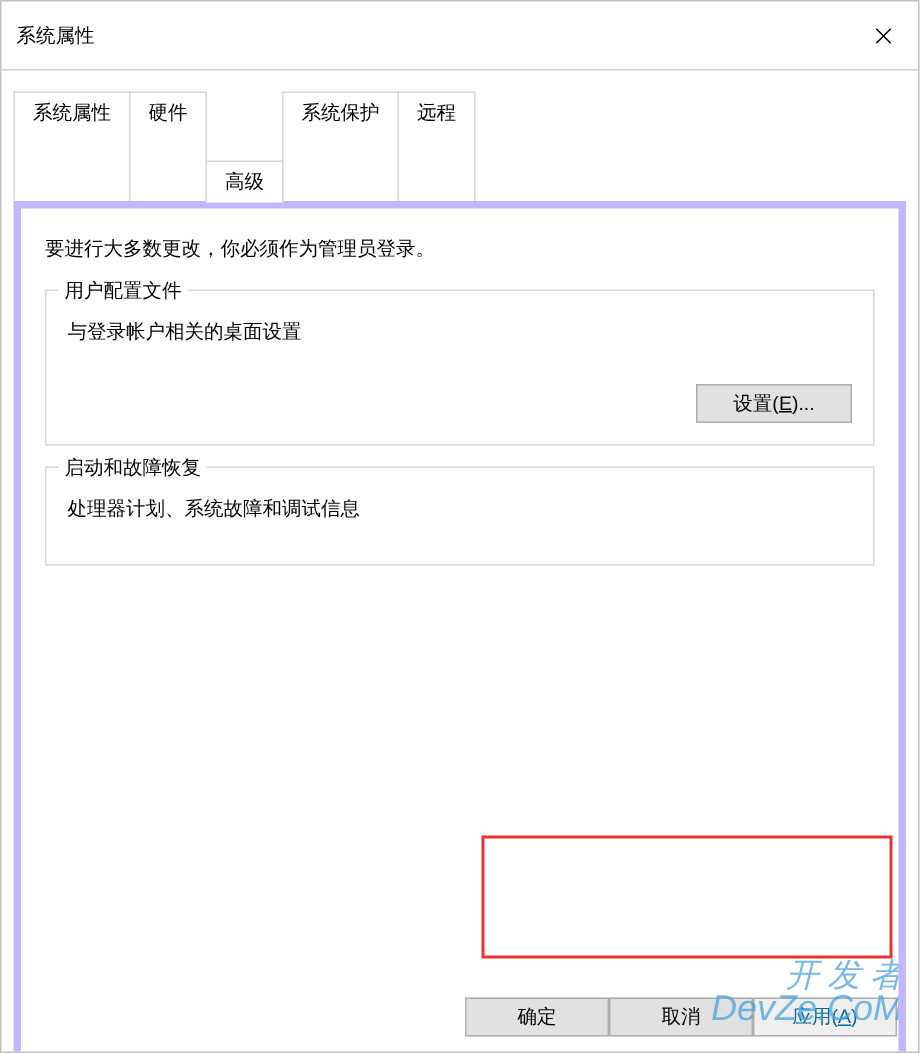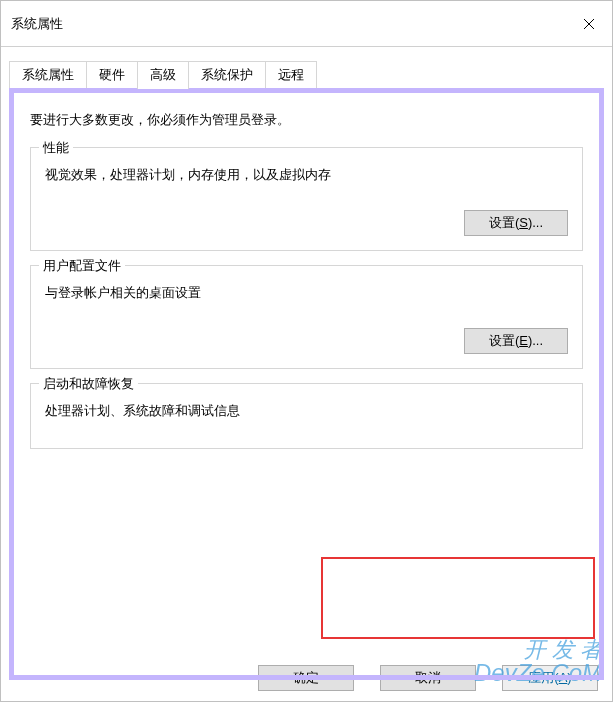--- a/index.html
+++ b/index.html
@@ -50,20 +50,21 @@
       font-size: 13px;
       cursor: pointer;
       position: relative;
       margin-right: -1px;
     }
     .tab.active {
       background: #ffffff;
       z-index: 3;
       margin-bottom: -1px;
       padding-bottom: 5px;
+      margin-top: 46px;
     }
     .tab-content {
       border: 5px solid #c4b5fd;
       padding: 18px 16px 14px 16px;
       position: relative;
       z-index: 1;
       min-height: 592px;
     }
     .intro-text {
       margin-bottom: 18px;
@@ -122,21 +123,21 @@
     .highlight-box {
       position: absolute;
       border: 2px solid #e73535;
       pointer-events: none;
     }
     .dialog-buttons {
       position: absolute;
       bottom: 10px;
       right: 14px;
       display: flex;
-      gap: 26px;
+      gap: 0;
     }
     .dialog-buttons .win-btn {
       min-width: 96px;
     }
     .dialog-buttons .win-btn.disabled {
       color: #0369a1;
       background: #efefef;
     }
     .watermark {
       position: absolute;
@@ -176,27 +177,20 @@
   <div class="tabs">
     <div class="tab">系统属性</div>
     <div class="tab">硬件</div>
     <div class="tab active">高级</div>
     <div class="tab">系统保护</div>
     <div class="tab">远程</div>
   </div>
   <div class="tab-content">
     <div class="intro-text">要进行大多数更改，你必须作为管理员登录。</div>
 
-    <div class="groupbox">
-      <div class="groupbox-legend">性能</div>
-      <div class="groupbox-desc">视觉效果，处理器计划，内存使用，以及虚拟内存</div>
-      <div class="btn-row">
-        <button class="win-btn">设置(<span class="underline-key">S</span>)...</button>
-      </div>
-    </div>
 
     <div class="groupbox">
       <div class="groupbox-legend">用户配置文件</div>
       <div class="groupbox-desc">与登录帐户相关的桌面设置</div>
       <div class="btn-row">
         <button class="win-btn">设置(<span class="underline-key">E</span>)...</button>
       </div>
     </div>
 
     <div class="groupbox">

